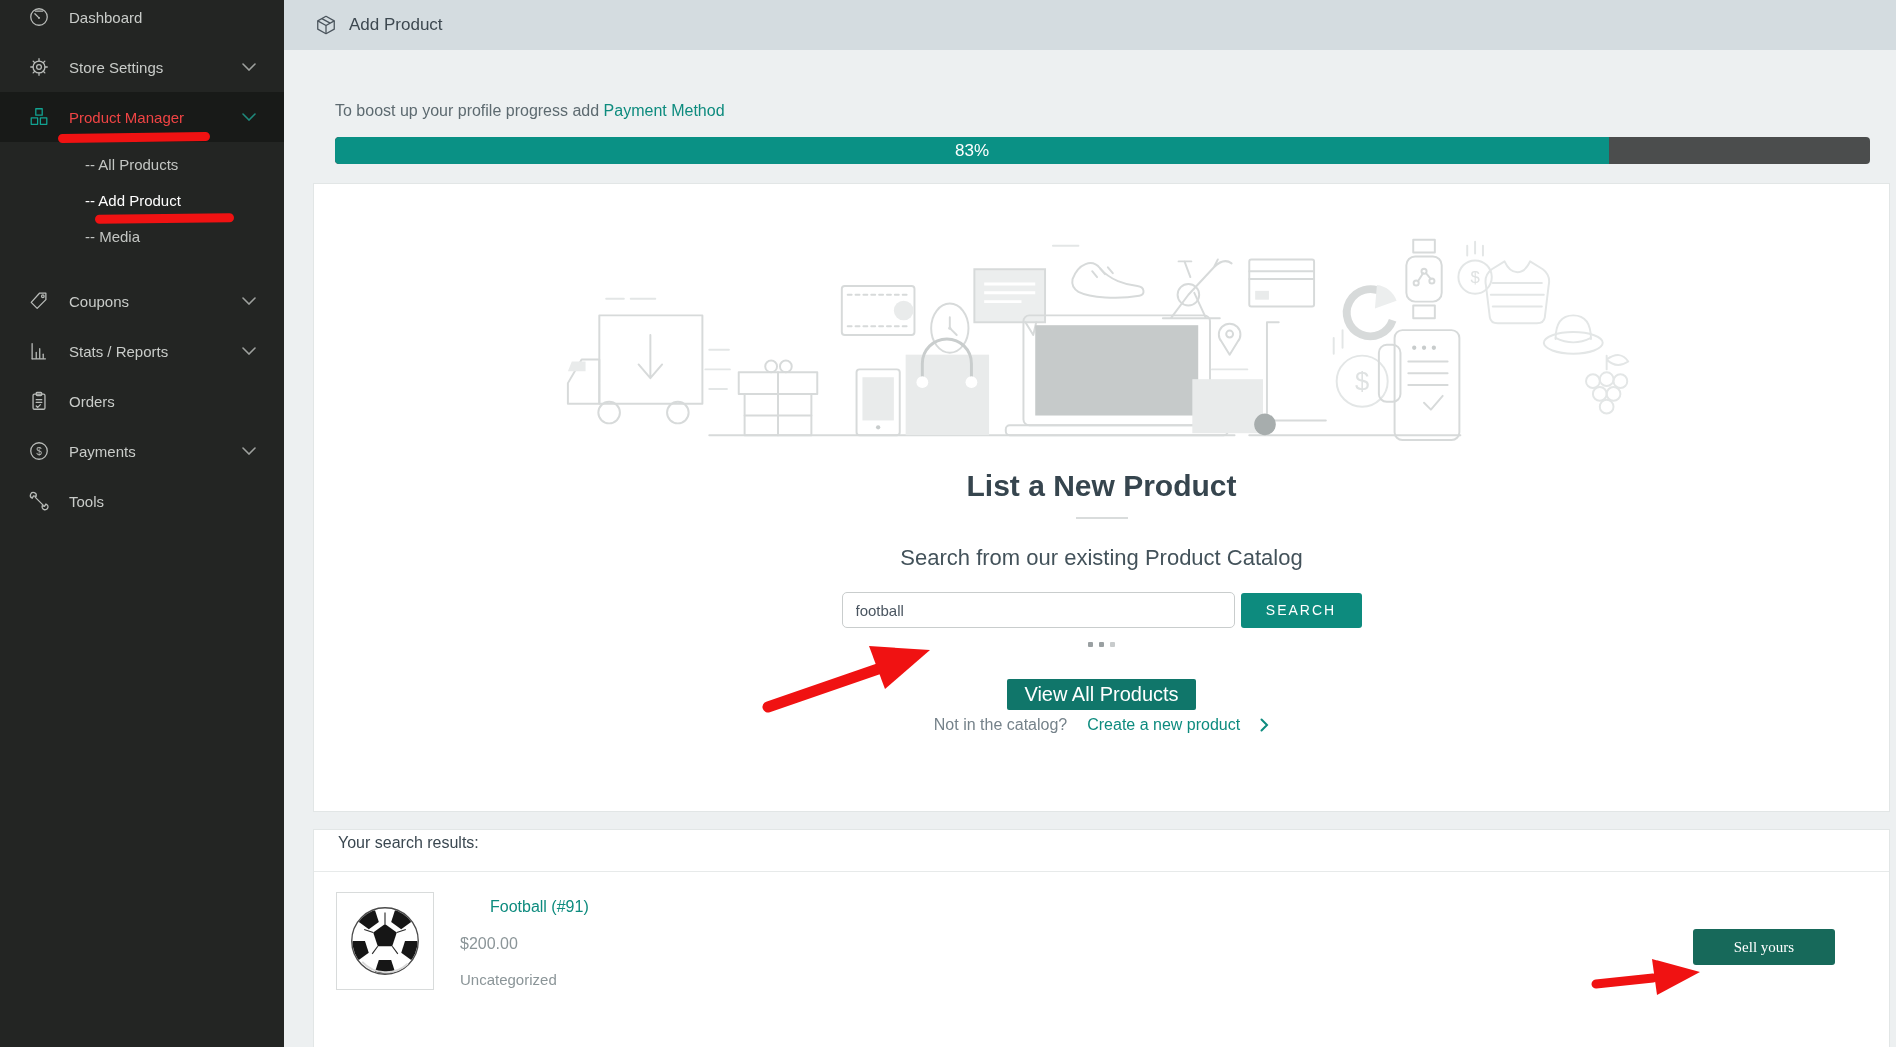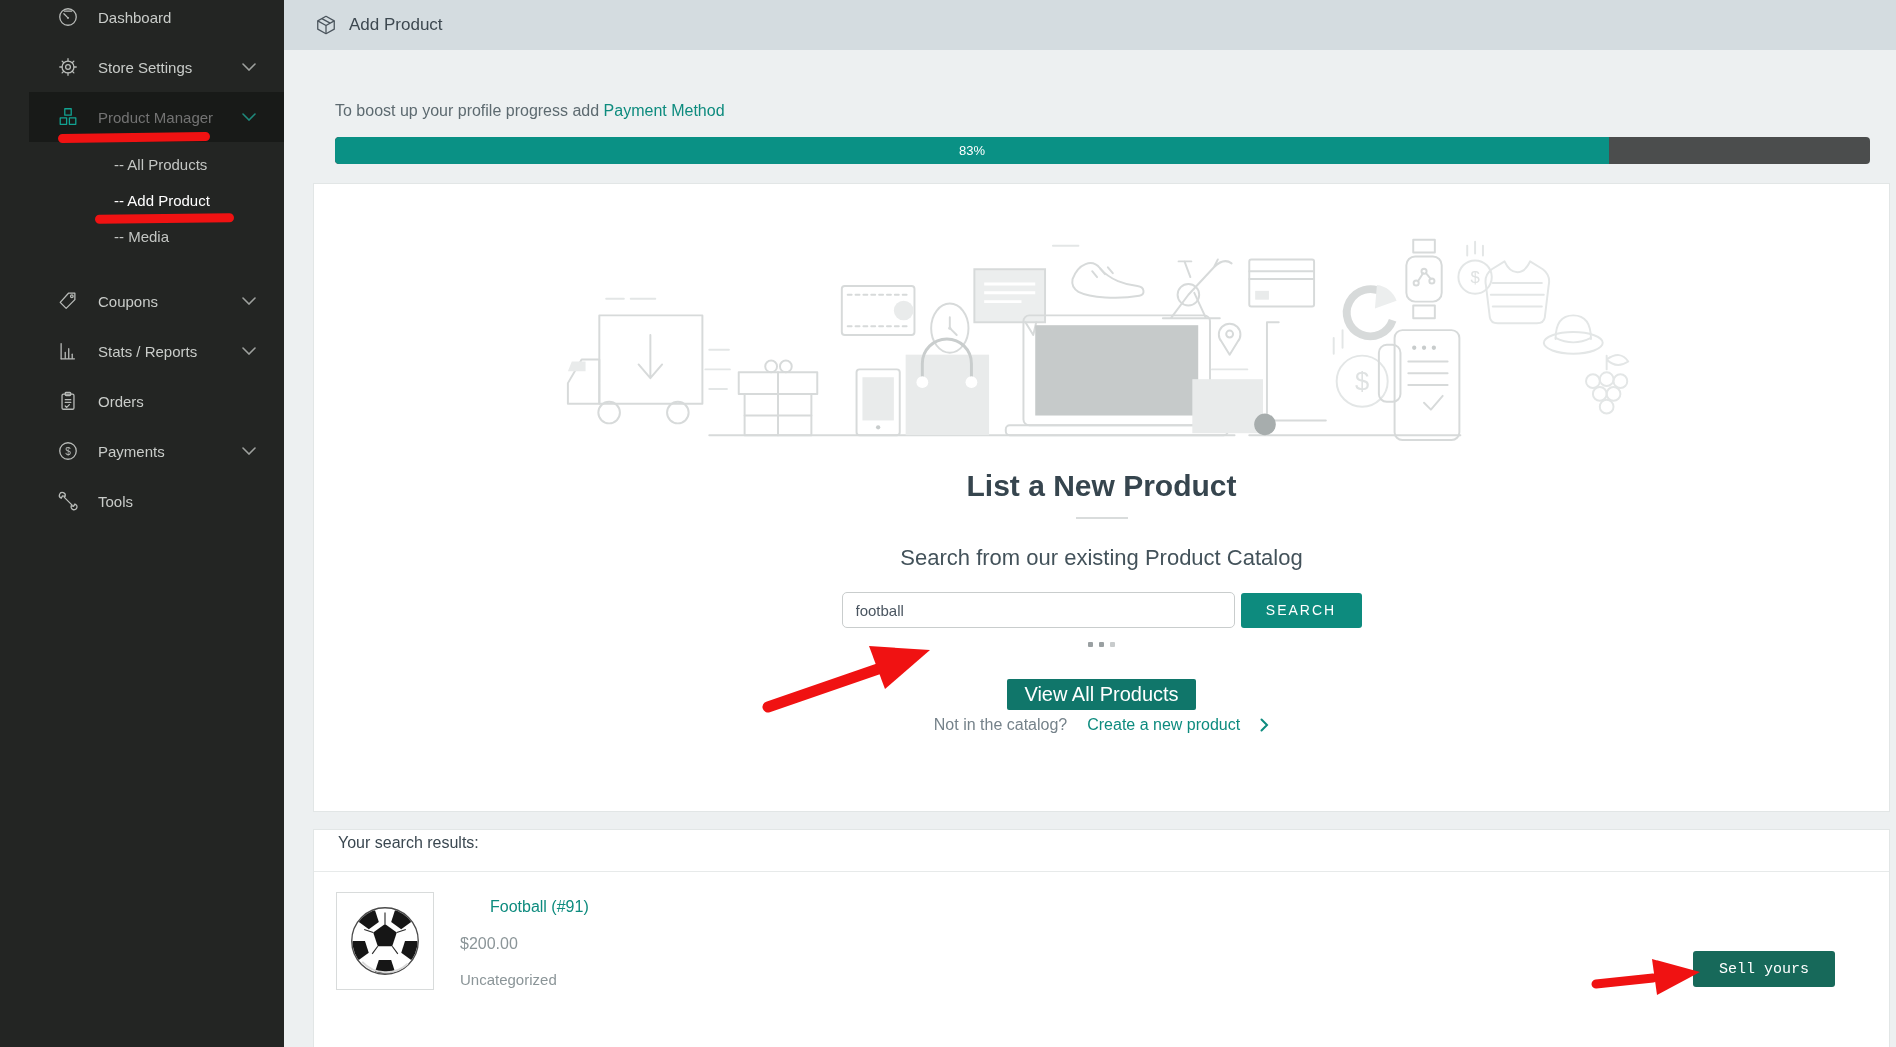--- a/index.html
+++ b/index.html
@@ -1,26 +1,26 @@
 <!DOCTYPE html>
 <html><head>
 <meta charset="utf-8">
 <style>
   * { box-sizing: border-box; margin: 0; padding: 0; }
   html,body { width:1896px; height:1047px; overflow:hidden; }
   body { font-family:"Liberation Sans", sans-serif; background:#edf0f1; }
   .app { display:flex; width:1896px; height:1047px; }
 
   
-  .sidebar { width:284px; min-width:284px; background:#232523; height:100%; position:relative;padding-left:29px; }
+  .sidebar { width:284px; min-width:284px; background:#232523; height:100%; position:relative; }
   .side-item { height:50px; display:flex; align-items:center; padding-left:27px; gap:18px;
                font-size:15px; color:#c9ccc9; position:relative; cursor:pointer; }
   .side-item:first-child { margin-top:-8px; }
   .side-item .s-icon { width:24px; height:24px; display:flex; align-items:center; justify-content:center; color:#b9bcb9; }
-  .side-item.active { background:#181a18; color:#737373; }
+  .side-item.active { background:#181a18; color:#ef4444; }
   .side-item.active .s-icon { color:#12a392; }
   .chev { margin-left:auto; margin-right:28px; color:#9ea19e; display:flex; }
   .side-item.active .chev { color:#1f897c; }
   .sub-item { height:36px; display:flex; align-items:center; padding-left:85px; font-size:15px; color:#c3c6c3; cursor:pointer; }
   .sub-item.current { color:#ffffff; }
   .mt22 { margin-top:22px; }
   .redline { position:absolute; background:#f01212; height:9px; border-radius:5px; z-index:5; }
   .redline.u1 { left:58px; top:133px; width:152px; transform:rotate(-0.8deg); }
   .redline.u2 { left:95px; top:214px; width:139px; transform:rotate(-0.6deg); }
 
@@ -29,21 +29,21 @@
   .topbar { height:50px; min-height:50px; background:#d4dce0; display:flex; align-items:center; padding-left:31px; gap:12px; }
   .topbar .cube { color:#4a545c; display:flex; }
   .topbar-title { font-size:17px; color:#3d4850; }
 
   .content { position:relative; flex:1; }
   .notice { margin:52px 0 0 51px; font-size:16px; color:#5d6a70; }
   .notice a { color:#0d8b7e; text-decoration:none; cursor:pointer; }
 
   .progressbar { margin:17px 0 0 51px; width:1535px; height:27px; background:#4b4d4d; border-radius:4px; overflow:hidden; }
   .progress-fill { height:100%; background:#0a9185; display:flex; align-items:center; justify-content:center;
-                   color:#fff; font-size:13px; border-radius:4px 0 0 4px; }
+                   color:#fff; font-size:17px; border-radius:4px 0 0 4px; }
 
   .card { background:#ffffff; border:1px solid #e2e6e6; width:1577px; margin-left:29px; }
   .catalog-card { margin-top:19px; height:629px; text-align:center; overflow:hidden; }
   .illus { margin-top:45px; }
   .list-title { margin-top:20px; font-size:30px; font-weight:600; color:#36454e; line-height:38px; }
   .title-divider { width:52px; border-top:2px solid #d9dcdc; margin:12px auto 0; }
   .search-subtitle { margin-top:25px; font-size:22px; font-weight:400; color:#43525a; line-height:28px; }
   .search-row { margin-top:20px; display:flex; justify-content:center; align-items:center; gap:6px; }
   .search-input { width:393px; height:36px; border:1px solid #c9cdcd; border-radius:5px; padding:0 13px;
                   font-size:15px; color:#4a5560; font-family:Liberation Sans, sans-serif; outline:none; background:#fff; }
@@ -60,22 +60,22 @@
 
   .results-card { margin-top:17px; min-height:250px; position:relative; }
   .results-heading { padding:4px 0 0 24px; font-size:16px; color:#3a4750; }
   .results-divider { border-top:1px solid #e7eaea; margin-top:19px; }
   .result-row { display:flex; padding:20px 35px 30px 22px; }
   .thumb { width:98px; height:98px; border:1px solid #d8dbdb; background:#fff; display:flex; align-items:center; justify-content:center; }
   .result-info { margin-left:26px; }
   .result-name { display:inline-block; margin:6px 0 0 30px; color:#0d8b7e; font-size:16px; text-decoration:none; cursor:pointer; }
   .result-price { margin-top:19px; color:#8b9598; font-size:16px; }
   .result-cat { margin-top:18px; color:#8b9598; font-size:15px; }
-  .sell-btn { position:absolute; top:121px; right:54px; width:142px; height:36px; background:#17695a; color:#fff;
-              border:none; border-radius:3px; font-size:15px; cursor:pointer; font-family:Liberation Mono, monospace; }
+  .sell-btn { position:absolute; top:99px; right:54px; width:142px; height:36px; background:#17695a; color:#fff;
+              border:none; border-radius:3px; font-size:15px; cursor:pointer; font-family:Liberation Serif, serif; }
 
   .overlay { position:fixed; left:0; top:0; width:1896px; height:1047px; pointer-events:none; z-index:50; }
 
   
   .il { stroke:#d7dada; fill:none; stroke-width:2; stroke-linecap:round; stroke-linejoin:round; }
   .il-lt { stroke:#e3e6e6; fill:none; stroke-width:2; stroke-linecap:round; stroke-linejoin:round; }
   .il-fill { fill:#e9ebeb; stroke:none; }
 </style>
 </head>
 <body>

